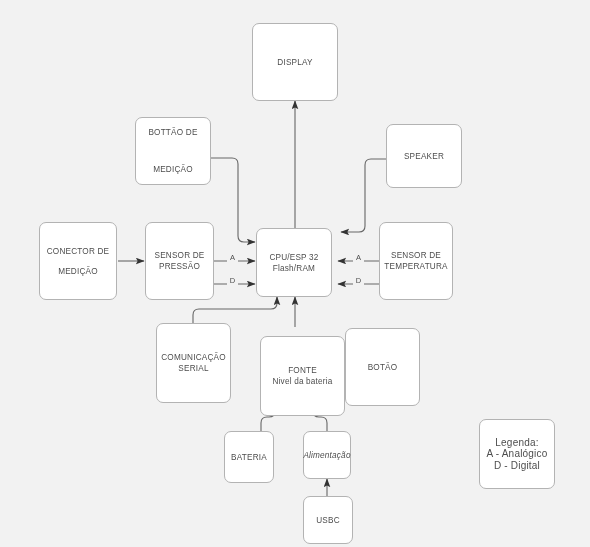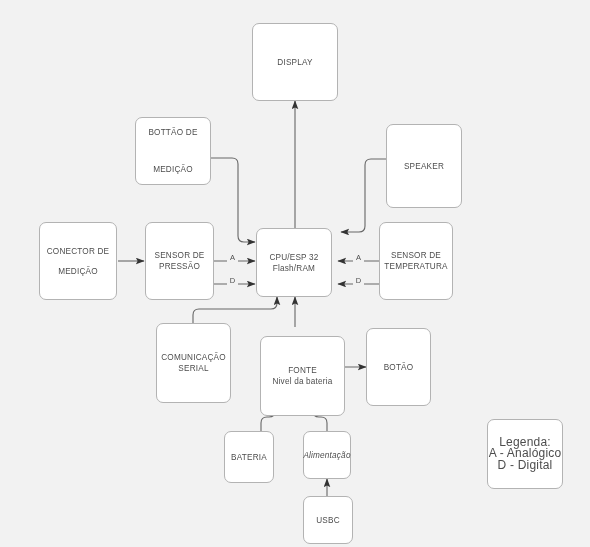--- a/index.html
+++ b/index.html
@@ -43,23 +43,22 @@
     letter-spacing: 0.2px;
   }
   .node .line {
     display: block;
     white-space: nowrap;
   }
   .node.overflow .line {
     position: relative;
   }
   .legend {
-    font-size: 12px;
+    font-size: 10px;
     line-height: 11.5px;
-    margin-left: 8px;
   }
   .edge-label {
     position: absolute;
     background: #f2f2f2;
     color: #4d4d4d;
     font-size: 7.5px;
     line-height: 9px;
     padding: 0 1px;
     text-align: center;
   }
@@ -109,21 +108,21 @@
 
   <div class="node" style="left:252px; top:23px; width:86px; height:78px;">
     <span class="line">DISPLAY</span>
   </div>
 
   <div class="node" style="left:135px; top:117px; width:76px; height:68px;gap:26px;">
     <span class="line">BOTTÃO DE</span>
     <span class="line">MEDIÇÃO</span>
   </div>
 
-  <div class="node" style="left:386px; top:124px; width:76px; height:84px;">
+  <div class="node" style="left:386px; top:124px; width:76px; height:64px;">
     <span class="line">SPEAKER</span>
   </div>
 
   <div class="node" style="left:39px; top:222px; width:78px; height:78px;gap:9px;">
     <span class="line">CONECTOR DE</span>
     <span class="line">MEDIÇÃO</span>
   </div>
 
   <div class="node" style="left:145px; top:222px; width:69px; height:78px;">
     <span class="line">SENSOR DE</span>
@@ -143,21 +142,21 @@
   <div class="node" style="left:156px; top:323px; width:75px; height:80px;">
     <span class="line">COMUNICAÇÃO</span>
     <span class="line">SERIAL</span>
   </div>
 
   <div class="node" style="left:260px; top:327px; width:85px; height:80px;margin-top:9px;">
     <span class="line">FONTE</span>
     <span class="line">Nivel da bateria</span>
   </div>
 
-  <div class="node" style="left:366px; top:328px; width:65px; height:78px;">
+  <div class="node" style="left:345px; top:328px; width:75px; height:78px;">
     <span class="line">BOTÃO</span>
   </div>
 
   <div class="node" style="left:224px; top:431px; width:50px; height:52px;">
     <span class="line">BATERIA</span>
   </div>
 
   <div class="node overflow" style="left:303px; top:431px; width:48px; height:48px;font-style:italic;">
     <span class="line">Alimentação</span>
   </div>

